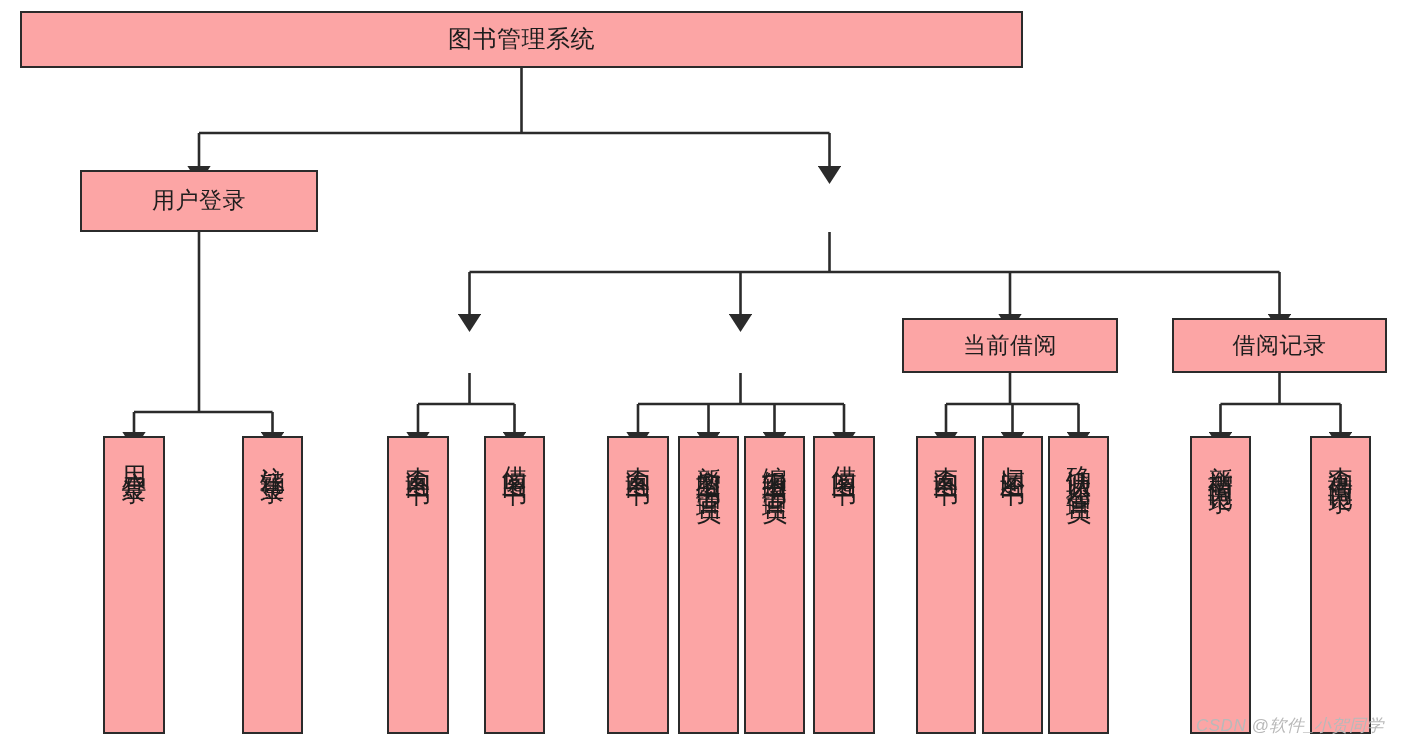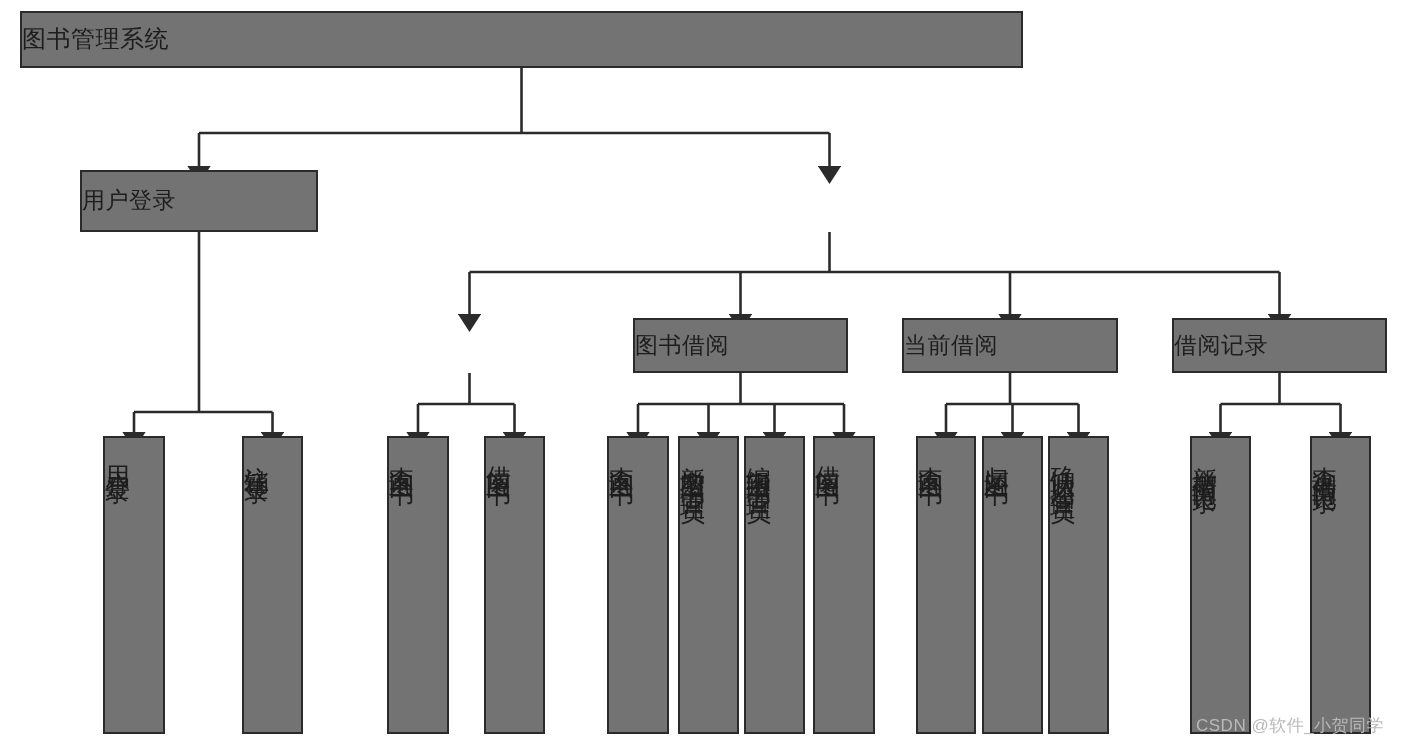--- a/index.html
+++ b/index.html
@@ -23,25 +23,25 @@
     position: absolute;
     left: 0;
     top: 0;
     width: 1405px;
     height: 747px;
     pointer-events: none;
   }
   .node {
     position: absolute;
     box-sizing: border-box;
-    background: #737373;
+    background: #fca5a5;
     border: 2.5px solid #2b2b2b;
     display: flex;
     align-items: center;
-    justify-content: flex-start;
+    justify-content: center;
     overflow: hidden;
   }
   .node-label {
     color: #1d1d1d;
     font-family: "Liberation Sans", "DejaVu Sans", sans-serif;
     text-align: center;
     line-height: 1.12;
     white-space: nowrap;
   }
   .node.horizontal .node-label {
@@ -65,20 +65,21 @@
   }
   .watermark {
     position: absolute;
     left: 1196px;
     top: 714px;
     font-size: 17px;
     color: #b9b9b9;
     font-family: "Liberation Sans", "DejaVu Sans", sans-serif;
     white-space: nowrap;
     letter-spacing: 0.5px;
+    font-style: italic;
   }
 </style>
 </head>
 <body>
 
 <div id="diagram-root">
 
   <svg class="edges" viewBox="0 0 1405 747" width="1405" height="747" xmlns="http://www.w3.org/2000/svg">
     <defs>
       <marker id="arrowhead" markerWidth="9" markerHeight="9" refX="1.2" refY="4.5" orient="auto" markerUnits="strokeWidth">
@@ -123,23 +124,20 @@
   </svg>
 
   <div class="node root horizontal" style="left: 20px; top: 11px; width: 1003px; height: 57px;">
     <span class="node-label">图书管理系统</span>
   </div>
 
   <div class="node horizontal" style="left: 80px; top: 170px; width: 238px; height: 62px;">
     <span class="node-label">用户登录</span>
   </div>
 
-  <div class="node horizontal" style="left: 633px; top: 318px; width: 215px; height: 55px;">
-    <span class="node-label">图书借阅</span>
-  </div>
   <div class="node horizontal" style="left: 1172px; top: 318px; width: 215px; height: 55px;">
     <span class="node-label">借阅记录</span>
   </div>
   <div class="node horizontal" style="left: 902px; top: 318px; width: 216px; height: 55px;">
     <span class="node-label">当前借阅</span>
   </div>
 
   <div class="node vertical" style="left: 103px; top: 436px; width: 62px; height: 298px;">
     <span class="node-label">用户登录</span>
   </div>

